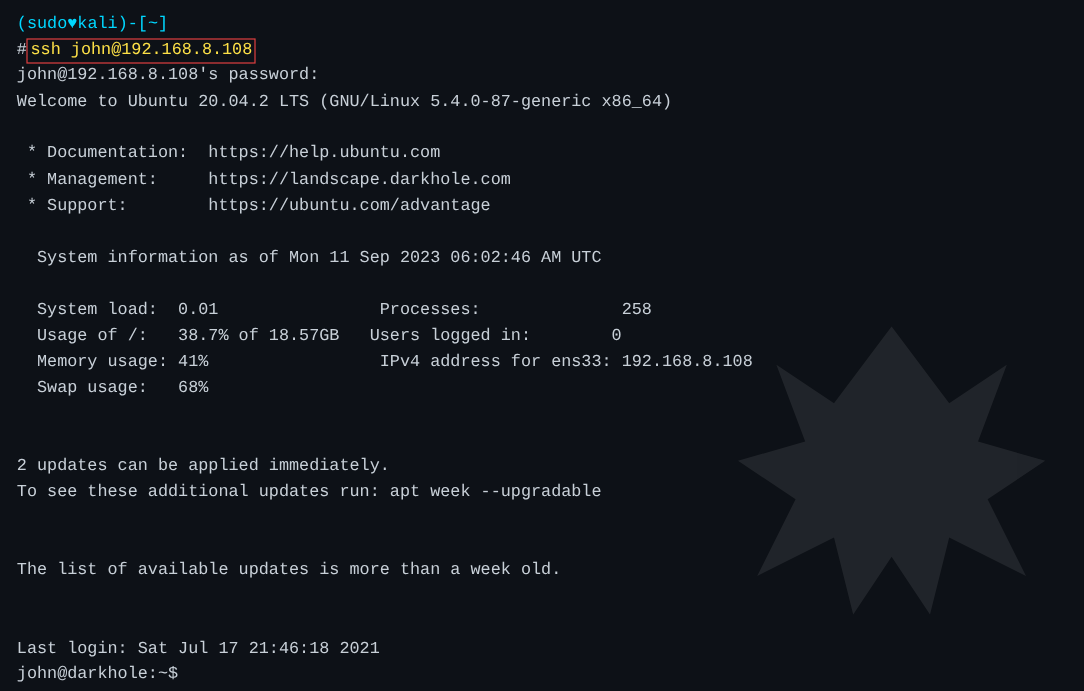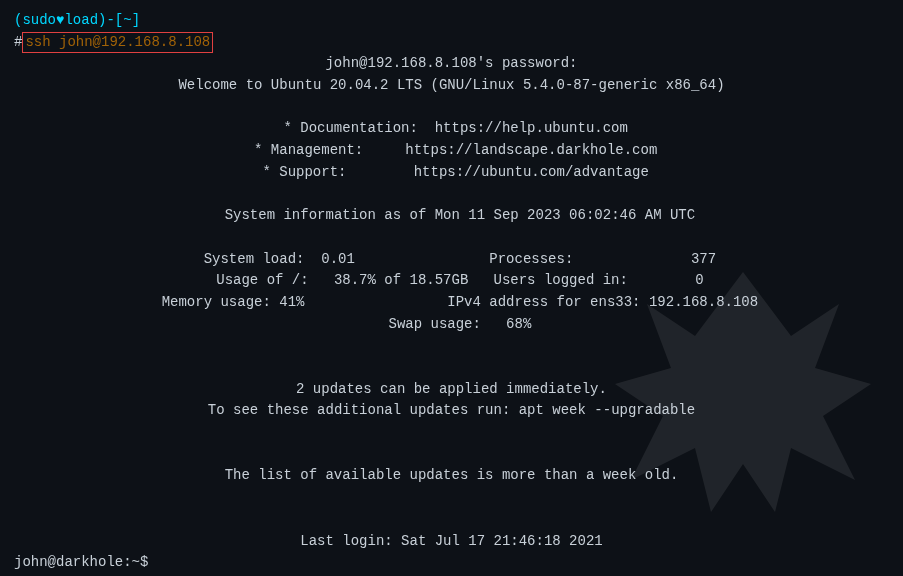--- a/index.html
+++ b/index.html
@@ -16,31 +16,30 @@
     .terminal {
       width: 100%;
       height: 100%;
       padding: 10px 14px;
       position: relative;
       z-index: 1;
     }
     .line {
       line-height: 1.55;
       white-space: pre;
-      text-align: center;
     }
     .blank { line-height: 1.55; height: 1.55em; }
     .prompt-line {
       display: flex;
       align-items: center;
       line-height: 1.55;
     }
     .hash { color: #c8d0d8; }
     .ssh-highlight {
-      color: #a16207;
+      color: #fde047;
       border: 1.5px solid #e04040;
       padding: 0 2px;
       display: inline-block;
       line-height: 1.4;
     }
     .color-cyan { color: #00d7ff; }
     .kali-bg {
       position: absolute;
       right: 0;
       bottom: 0;
@@ -58,40 +57,40 @@
   <circle cx="100" cy="95" r="15" fill="#0d1117"></circle>
   <path fill="#ffffff" d="M85,85 Q100,65 115,85 Q130,105 100,115 Q70,105 85,85Z"></path>
 </svg>
 
 <div class="terminal">
 
   <div class="prompt-line">
     <span class="color-cyan">(</span>
       <span class="color-cyan">sudo</span>
       <span class="color-cyan">♥</span>
-      <span class="color-cyan">load</span>
+      <span class="color-cyan">kali</span>
       <span class="color-cyan">)-[</span>
       <span class="color-cyan">~</span>
       <span class="color-cyan">]</span>
   </div>
   <div class="prompt-line">
     <span class="hash"># </span>
       <span class="ssh-highlight">ssh john@192.168.8.108</span>
   </div>
 
   <div class="line">john@192.168.8.108's password:</div>
   <div class="line">Welcome to Ubuntu 20.04.2 LTS (GNU/Linux 5.4.0-87-generic x86_64)</div>
   <div class="blank"></div>
   <div class="line"> * Documentation:  https://help.ubuntu.com</div>
   <div class="line"> * Management:     https://landscape.darkhole.com</div>
   <div class="line"> * Support:        https://ubuntu.com/advantage</div>
   <div class="blank"></div>
   <div class="line">  System information as of Mon 11 Sep 2023 06:02:46 AM UTC</div>
   <div class="blank"></div>
-  <div class="line">  System load:  0.01                Processes:              377</div>
+  <div class="line">  System load:  0.01                Processes:              258</div>
   <div class="line">  Usage of /:   38.7% of 18.57GB   Users logged in:        0</div>
   <div class="line">  Memory usage: 41%                 IPv4 address for ens33: 192.168.8.108</div>
   <div class="line">  Swap usage:   68%</div>
   <div class="blank"></div>
   <div class="blank"></div>
   <div class="line">2 updates can be applied immediately.</div>
   <div class="line">To see these additional updates run: apt week --upgradable</div>
   <div class="blank"></div>
   <div class="blank"></div>
   <div class="line">The list of available updates is more than a week old.</div>

